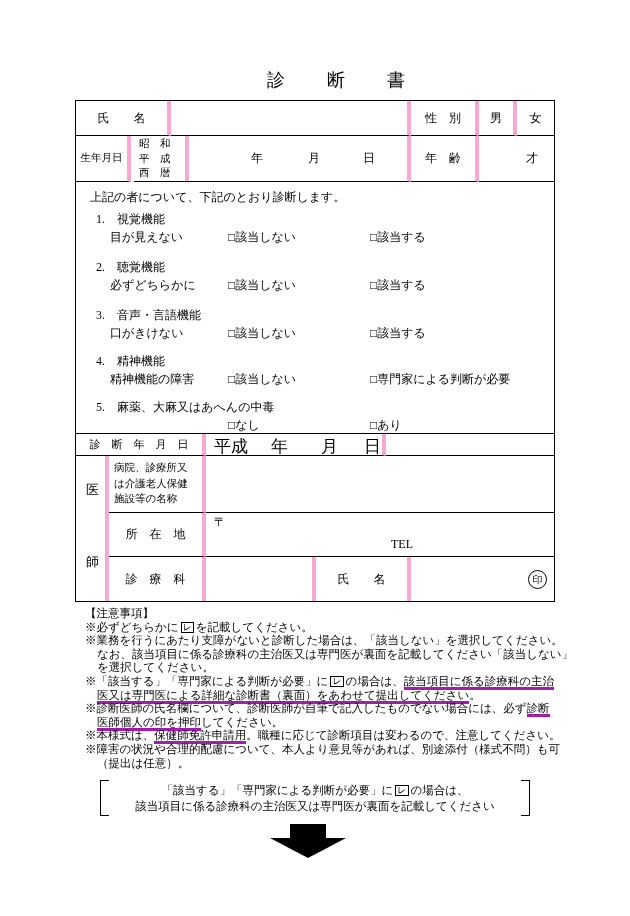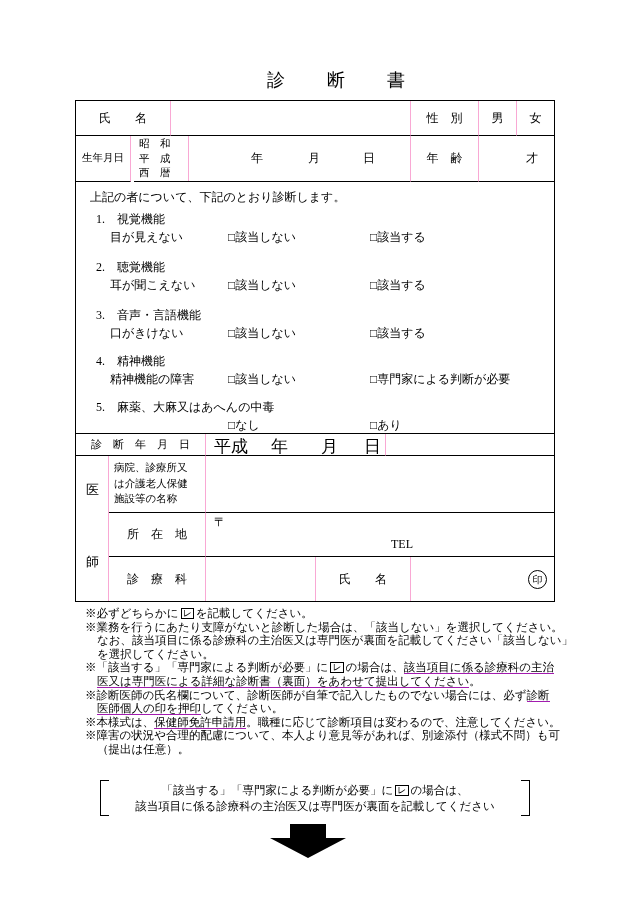--- a/index.html
+++ b/index.html
@@ -4,21 +4,21 @@
 <style>
   html,body { margin:0; padding:0; background:#e8e8e8; }
   #page {
     position:relative; width:630px; height:916px; margin:0 auto;
     background:#ffffff; color:#000;
     font-family:"Liberation Serif","DejaVu Serif",serif;
     overflow:hidden;
   }
   .abs { position:absolute; }
   .cell { position:absolute; box-sizing:border-box; font-size:12px; line-height:1.2; }
-  .br { border-right:1px solid #f9a8d4; }
+  .br { border-right:4px solid #f9a8d4; }
   .bb { border-bottom:1px solid #000; }
   .center { display:flex; align-items:center; justify-content:center; }
   #form-title { left:0; top:68px; width:630px; text-align:center; font-size:18px; letter-spacing:2px;padding-left:22px; }
   #form-table {
     position:absolute; left:75px; top:100px; width:478px; height:500px;
     border:1px solid #000; box-sizing:content-box;
   }
   .small { font-size:10.5px; }
   .diag-item { position:absolute; left:0; width:478px; font-size:12px; }
   .diag-title { position:absolute; left:20px; top:0; white-space:nowrap; }
@@ -32,21 +32,21 @@
     display:flex; align-items:center; justify-content:center;
     font-size:10px;
   }
   #notes { position:absolute; left:85px; top:607px; width:475px; font-size:11.5px; line-height:13.6px; }
   .note-line { white-space:nowrap; }
   .note-line.ind { padding-left:12px; }
   .seg-box {
     display:inline-block; border:1px solid #000; font-size:9px; line-height:9px;
     padding:0 1px; margin:0 2px; vertical-align:1px;
   }
-  .seg-u { border-bottom:1px solid #a21caf; }
+  .seg-u { border-bottom:3px solid #a21caf; }
   #bracket-note {
     position:absolute; left:100px; top:780px; width:430px; height:36px;
     display:flex; align-items:stretch;justify-content:center;
   }
   .bracket { position:relative; width:9px; }
   .bracket.l { border-left:1.5px solid #000; }
   .bracket.r { border-right:1.5px solid #000; }
   .bracket.l::before, .bracket.l::after { content:""; position:absolute; left:0; width:8px; border-top:1.5px solid #000; }
   .bracket.r::before, .bracket.r::after { content:""; position:absolute; right:0; width:8px; border-top:1.5px solid #000; }
   .bracket::before { top:0; }
@@ -90,21 +90,21 @@
 
       <div class="diag-item" style="top:30px;">
         <span class="diag-title"><span>1.</span>　<span>視覚機能</span></span>
         <span class="diag-sub">目が見えない</span>
         <span class="diag-opt1">□該当しない</span>
         <span class="diag-opt2">□該当する</span>
       </div>
 
       <div class="diag-item" style="top:78px;">
         <span class="diag-title"><span>2.</span>　<span>聴覚機能</span></span>
-        <span class="diag-sub">耳が聞こえない</span>
+        <span class="diag-sub">必ずどちらかに</span>
         <span class="diag-opt1">□該当しない</span>
         <span class="diag-opt2">□該当する</span>
       </div>
 
       <div class="diag-item" style="top:126px;">
         <span class="diag-title"><span>3.</span>　<span>音声・言語機能</span></span>
         <span class="diag-sub">口がきけない</span>
         <span class="diag-opt1">□該当しない</span>
         <span class="diag-opt2">□該当する</span>
       </div>
@@ -155,20 +155,21 @@
     <div class="cell br center" style="left:240px;top:456px;width:95px;height:44px;">氏　　名</div>
     <div class="cell" style="left:335px;top:456px;width:143px;height:44px;">
       <span class="seal">
           <span>印</span>
         </span>
     </div>
 
   </div>
 
   <div id="notes">
+    <div class="note-line">【注意事項】</div>
     <div class="note-line"><span>※必ずどちらかに</span><span class="seg-box">レ</span><span>を記載してください。</span></div>
     <div class="note-line"><span>※業務を行うにあたり支障がないと診断した場合は、「該当しない」を選択してください。</span></div>
     <div class="note-line ind"><span>なお、該当項目に係る診療科の主治医又は専門医が裏面を記載してください「該当しない」</span></div>
     <div class="note-line ind"><span>を選択してください。</span></div>
     <div class="note-line"><span>※「該当する」「専門家による判断が必要」に</span><span class="seg-box">レ</span><span>の場合は、</span><span class="seg-u">該当項目に係る診療科の主治</span></div>
     <div class="note-line ind"><span class="seg-u">医又は専門医による詳細な診断書（裏面）をあわせて提出してください</span><span>。</span></div>
     <div class="note-line"><span>※診断医師の氏名欄について、診断医師が自筆で記入したものでない場合には、必ず</span><span class="seg-u">診断</span></div>
     <div class="note-line ind"><span class="seg-u">医師個人の印を押印</span><span>してください。</span></div>
     <div class="note-line"><span>※本様式は、</span><span class="seg-u">保健師免許申請用</span><span>。職種に応じて診断項目は変わるので、注意してください。</span></div>
     <div class="note-line"><span>※障害の状況や合理的配慮について、本人より意見等があれば、別途添付（様式不問）も可</span></div>

